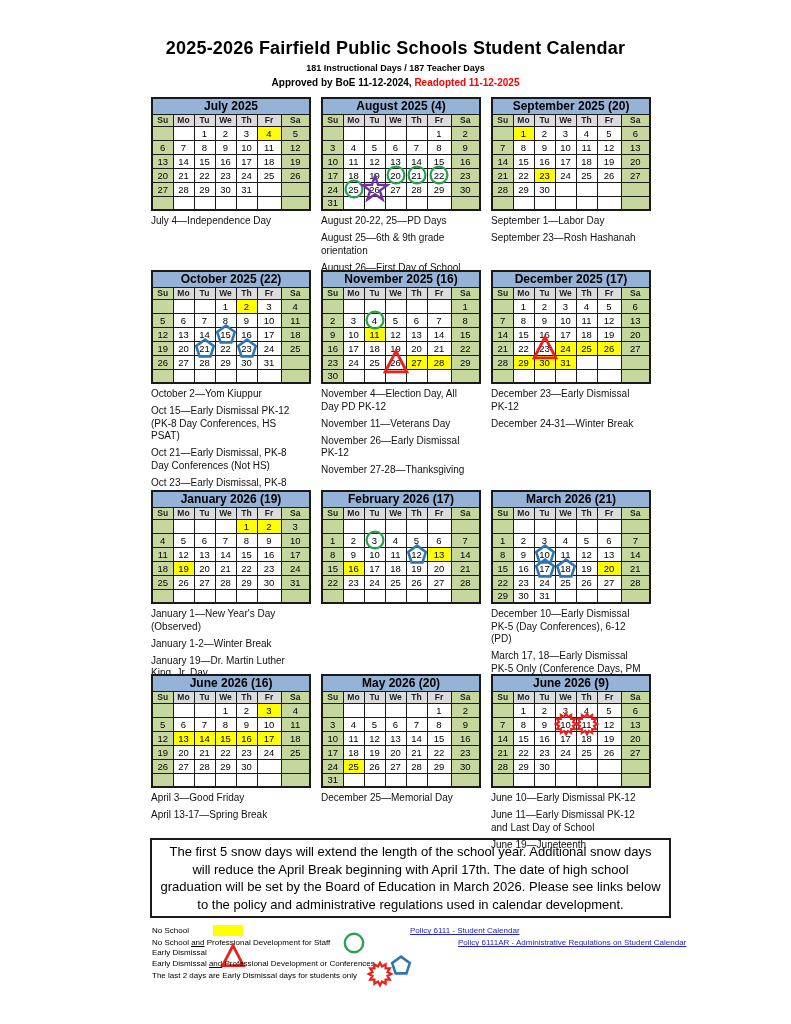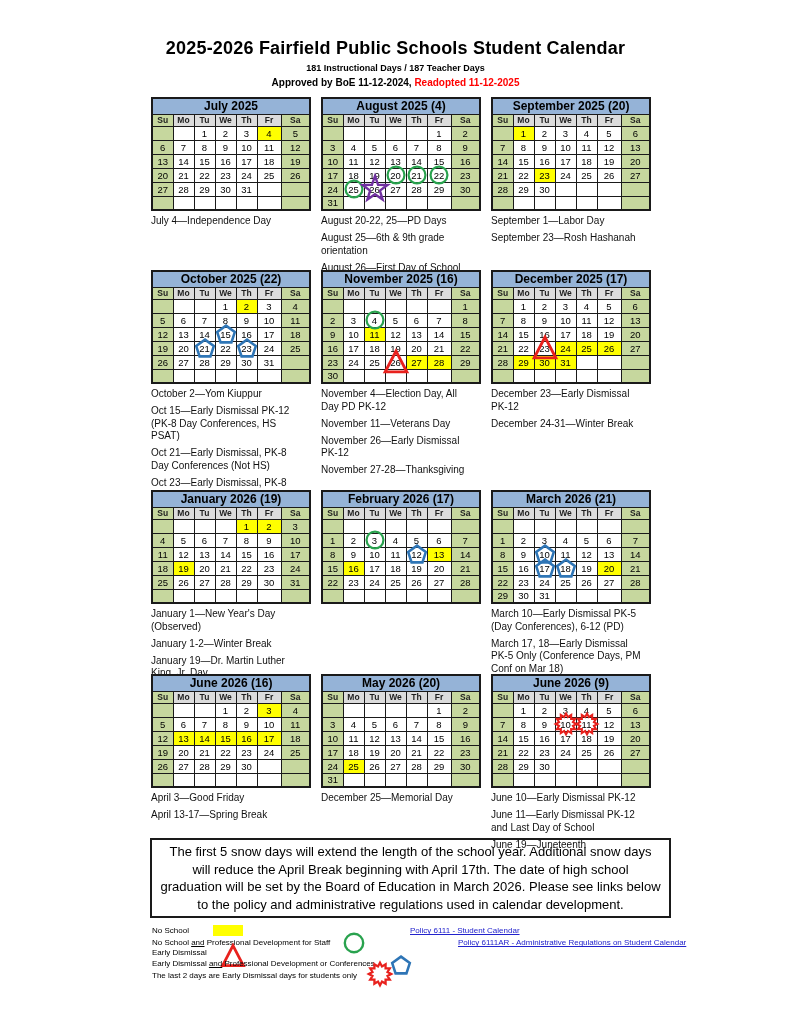--- a/index.html
+++ b/index.html
@@ -903,21 +903,21 @@
             <td class="">30</td>
             <td class="">31</td>
             <td class=""></td>
             <td class=""></td>
             <td class=""></td>
             <td class="we"></td>
           </tr>
         </tbody>
       </table>
       <div class="notes">
-        <div class="note">March 10—Early Dismissal PK-5 (Day Conferences), 6-12 (PD)</div>
+        <div class="note">December 10—Early Dismissal PK-5 (Day Conferences), 6-12 (PD)</div>
         <div class="note">March 17, 18—Early Dismissal PK-5 Only (Conference Days, PM Conf on Mar 18)</div>
         <div class="note">March 20—Eid al-Fitr</div>
       </div>
     </div>
     <div class="month-block">
       <table class="month">
         <colgroup>
           <col style="width:21px">
           <col style="width:21px">
           <col style="width:21px">

